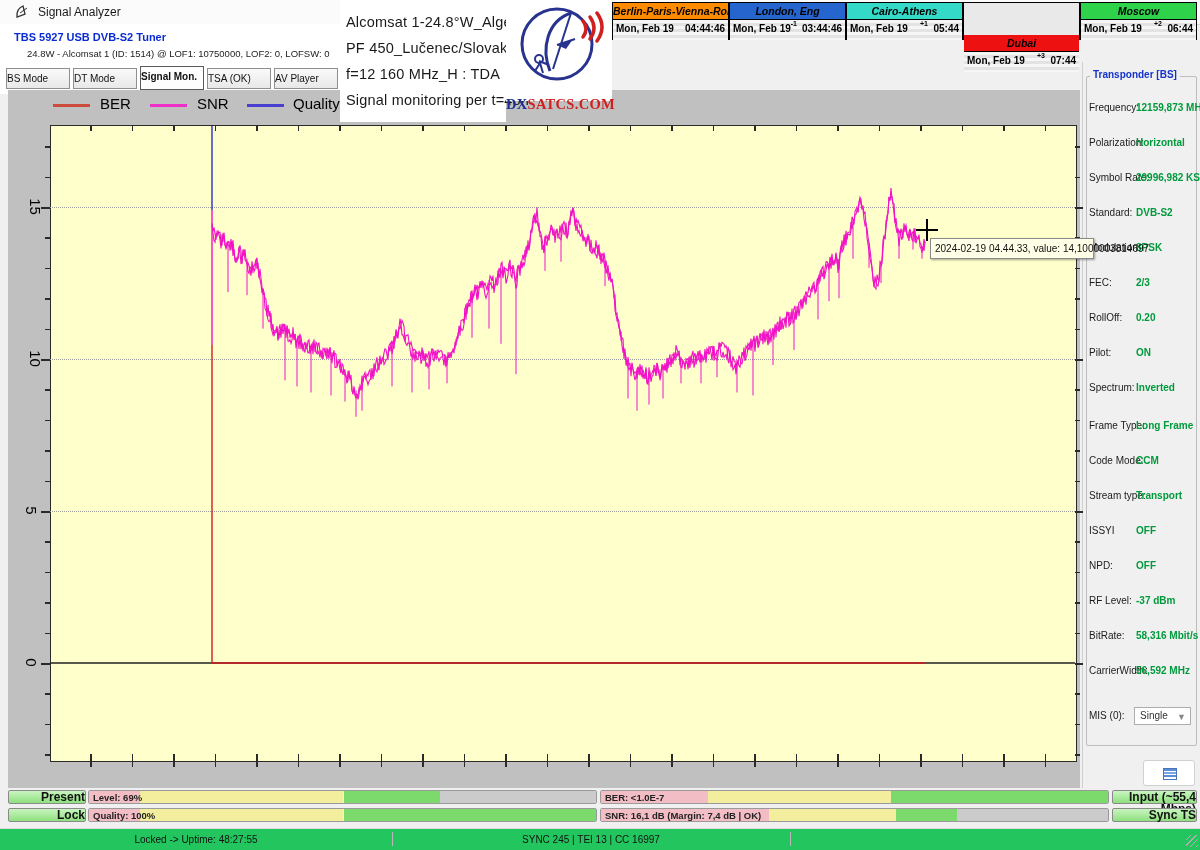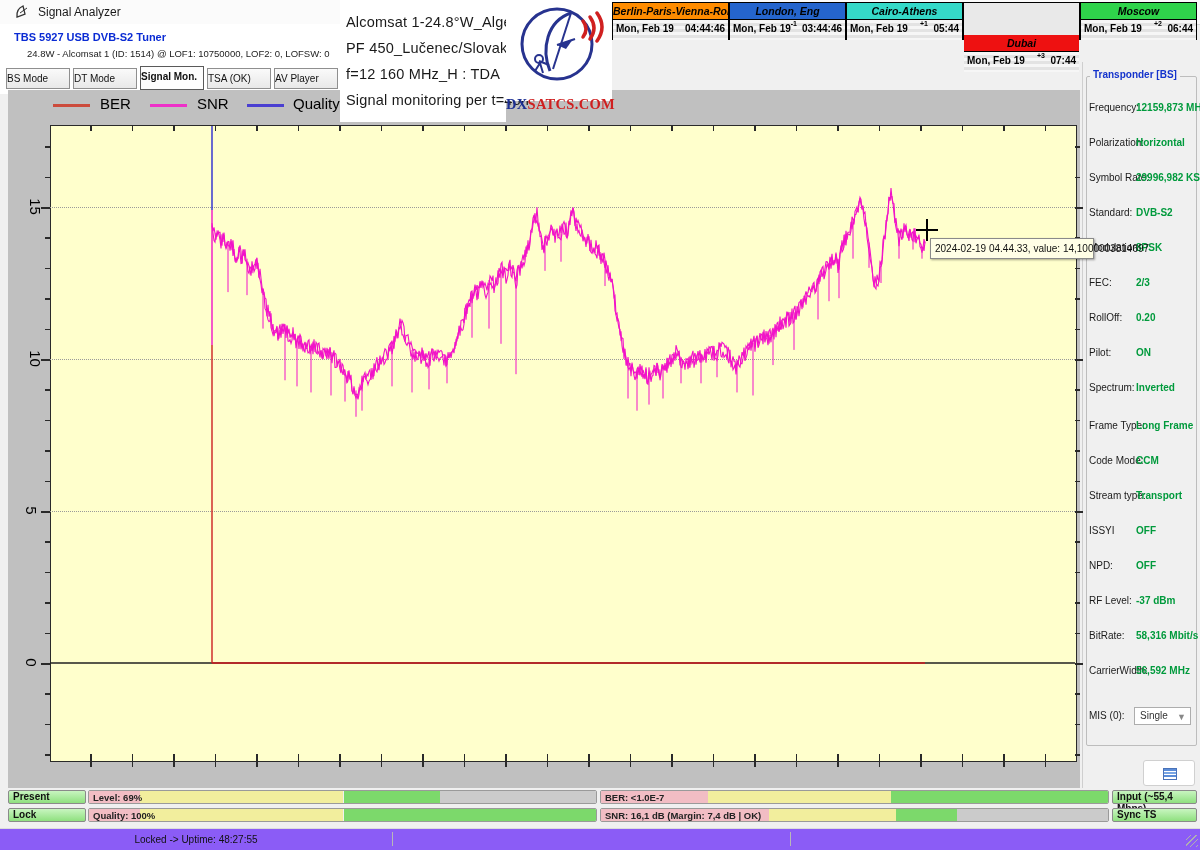--- a/index.html
+++ b/index.html
@@ -63,27 +63,27 @@
   .tp-value{position:absolute;left:1136px;font-size:10px;font-weight:bold;color:#009a3c;white-space:nowrap;}
   #mis-select{position:absolute;left:1134px;top:707px;width:57px;height:18px;background:#fff;border:1px solid #adadad;
     font-size:10px;color:#333;line-height:16px;padding-left:5px;box-sizing:border-box;}
   #mis-select .chev{position:absolute;right:4px;top:1px;font-size:9px;color:#888;}
   #panel-btn{position:absolute;left:1143px;top:760px;width:50px;height:24px;background:#fff;border:1px solid #d0d0d0;border-radius:3px;}
   #panel-btn .srv{position:absolute;left:19px;top:7px;width:12px;height:10px;
     background:linear-gradient(#5b8dd9 0 2px,#fff 2px 3px,#7aa6e4 3px 5px,#fff 5px 6px,#5b8dd9 6px 8px,#fff 8px 10px);border:1px solid #4a72b8;}
 
   
   .gbox{position:absolute;height:14px;background:linear-gradient(#c8f5c0,#8fe07f);border:1px solid #8a8a8a;
-    box-sizing:border-box;font-size:10px;font-weight:bold;color:#111;line-height:12px;padding-left:4px;border-radius:2px;}
+    box-sizing:border-box;font-size:12px;font-weight:bold;color:#111;line-height:12px;padding-left:4px;border-radius:2px;text-align:right;}
   .gbar{position:absolute;height:14px;border:1px solid #9a9a9a;box-sizing:border-box;border-radius:2px;overflow:hidden;}
   .gbar .seg{position:absolute;top:0;height:100%;}
   .gbar .blabel{position:absolute;left:4px;top:1px;font-size:9.5px;font-weight:bold;color:#222;white-space:nowrap;z-index:2;}
 
   
-  #statusbar{left:0;top:828px;width:1200px;height:22px;background:#8b5cf6;border-top:1px solid #dcdcdc;}
+  #statusbar{left:0;top:828px;width:1200px;height:22px;background:#22c55e;border-top:1px solid #dcdcdc;}
   .sb-text{position:absolute;top:5px;font-size:10px;color:#111;text-align:center;}
   .sb-sep{position:absolute;top:3px;width:1px;height:14px;background:#b8b8b8;}
   #grip{position:absolute;right:2px;top:6px;width:12px;height:12px;
     background:repeating-linear-gradient(135deg,transparent 0 3px,#b0b0b0 3px 4px);}
 </style>
 </head>
 <body>
 
 <div id="app">
 
@@ -396,20 +396,21 @@
         <div class="seg" style="left: 167.97px; width: 127.25px; background: rgb(242, 238, 157);"></div>
         <div class="seg" style="left: 295.22px; width: 61.08px; background: rgb(124, 217, 107);"></div>
         <div class="seg" style="left: 356.3px; width: 152.7px; background: rgb(203, 203, 203);"></div>
         <div class="blabel">SNR: 16,1 dB (Margin: 7,4 dB | OK)</div>
       </div>
     </div>
 
   <div class="abs" id="statusbar">
     <div class="sb-text" style="left:0;width:392px">Locked -&gt; Uptime: 48:27:55</div>
     <div class="sb-sep" style="left:392px"></div>
+    <div class="sb-text" style="left:392px;width:398px">SYNC 245 | TEI 13 | CC 16997</div>
     <div class="sb-sep" style="left:790px"></div>
     <div id="grip"></div>
   </div>
 
 <div class="tab" style="left: 6px;">BS Mode</div>
     <div class="tab" style="left: 73px;">DT Mode</div>
     <div class="tab active" style="left: 140px;">Signal Mon.</div>
     <div class="tab" style="left: 207px;">TSA (OK)</div>
     <div class="tab" style="left: 274px;">AV Player</div>
     <div class="leg-dash abs" style="left: 53px; background: rgb(204, 75, 60);"></div>

